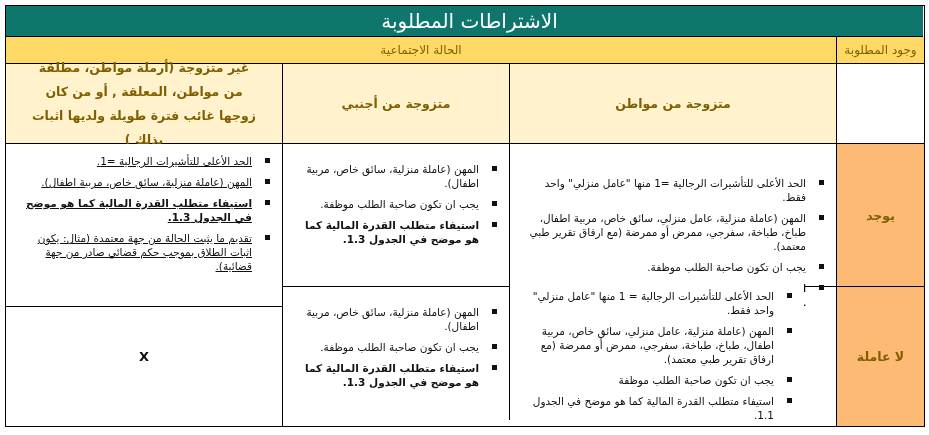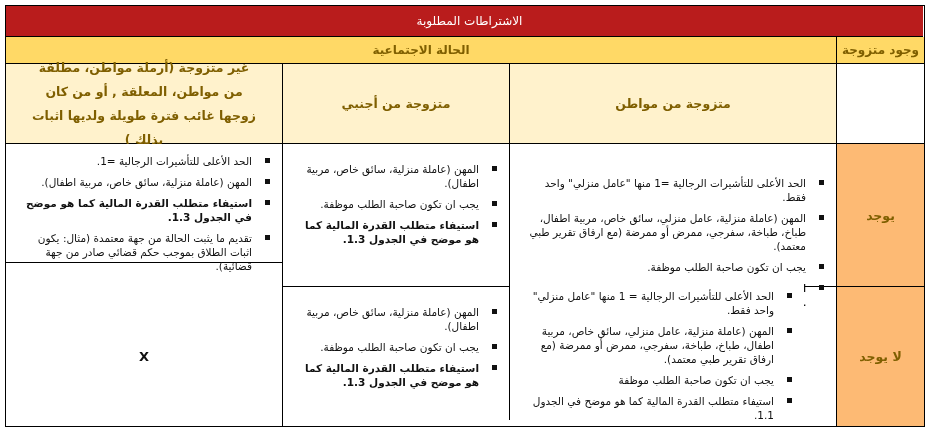--- a/index.html
+++ b/index.html
@@ -1,25 +1,25 @@
 <!DOCTYPE html>
 <html><head>
 <meta charset="utf-8">
 <style>
   html, body { margin:0; padding:0; background:#ffffff; }
   body { width:929px; height:435px; position:relative; overflow:hidden;
          font-family:"DejaVu Sans", sans-serif; }
   .tbl { position:absolute; left:5px; top:5px; width:920px; height:422px;
          border:1.5px solid #000; box-sizing:border-box; }
   .cell { position:absolute; box-sizing:border-box; }
-  .title { left:0; top:0; width:917px; height:31px; background:#b91c1c;
-           color:#ffffff; font-size:12px; display:flex; align-items:center; justify-content:center;
+  .title { left:0; top:0; width:917px; height:31px; background:#0f766e;
+           color:#ffffff; font-size:20px; display:flex; align-items:center; justify-content:center;
            border-bottom:1px solid #000;padding-left:10px; }
   .sub { top:31px; height:27px; background:#ffd966; color:#7f5f00; font-size:12px;
-         display:flex; align-items:center; justify-content:center; border-bottom:1px solid #000;font-weight:bold; }
+         display:flex; align-items:center; justify-content:center; border-bottom:1px solid #000; }
   .colh { top:58px; height:80px; background:#fff2cc; color:#7f5f00; font-size:12.5px; font-weight:bold;
           display:flex; align-items:center; justify-content:center; text-align:center; line-height:24px;
           border-bottom:1.5px solid #000; padding:0 26px; }
   .rowlbl { background:#fdba74; color:#7f5f00; font-size:12.5px; font-weight:bold;
             display:flex; align-items:center; justify-content:center; }
   .body-cell { background:#ffffff; color:#111; font-size:10.5px; line-height:14px;
                padding:10px 8px 6px 8px; }
   .vb { border-left:1.5px solid #000; }
   .hb { border-bottom:1.5px solid #000; }
   ul { list-style:none; margin:0; padding:0; direction:rtl; text-align:right; }
@@ -29,28 +29,28 @@
   .xmark { display:flex; align-items:center; justify-content:center; font-size:13px; font-weight:bold;
            color:#111; height:100%; }
 </style>
 </head>
 <body>
 
 <div class="tbl">
   <div class="cell title" dir="rtl">الاشتراطات المطلوبة</div>
 
   <div class="cell sub" style="left:0;width:830px;" dir="rtl">الحالة الاجتماعية</div>
-  <div class="cell sub vb" style="left:830px;width:88px;" dir="rtl">وجود متزوجة</div>
+  <div class="cell sub vb" style="left:830px;width:88px;" dir="rtl">وجود المطلوبة</div>
 
   <div class="cell colh" style="left:0;width:276px;" dir="rtl">غير متزوجة (أرملة مواطن، مطلقة من مواطن، المعلقة , أو من كان زوجها غائب فترة طويلة ولديها اثبات بذلك )</div>
   <div class="cell colh vb" style="left:276px;width:227px;" dir="rtl">متزوجة من أجنبي</div>
   <div class="cell colh vb" style="left:503px;width:327px;" dir="rtl">متزوجة من مواطن</div>
   <div class="cell vb" style="left:830px;top:58px;width:88px;height:80px;background:#fff;border-bottom:1.5px solid #000;"></div>
 
-  <div class="cell body-cell hb" style="left:0;top:138px;width:276px;height:119px;">
+  <div class="cell body-cell hb" style="left:0;top:138px;width:276px;height:163px;text-decoration:underline;">
     <ul>
       <li><span class="bullet"></span><span>الحد الأعلى للتأشيرات الرجالية =1.</span></li>
       <li><span class="bullet"></span><span>المهن (عاملة منزلية، سائق خاص، مربية اطفال).</span></li>
       <li><span class="bullet"></span><b>استيفاء متطلب القدرة المالية كما هو موضح في الجدول 1.3.</b></li>
       <li><span class="bullet"></span><span>تقديم ما يثبت الحالة من جهة معتمدة (مثال: يكون اثبات الطلاق بموجب حكم قضائي صادر من جهة قضائية).</span></li>
     </ul>
   </div>
   <div class="cell body-cell vb hb" style="left:276px;top:138px;width:227px;height:143px;padding-top:18px;">
     <ul>
       <li><span class="bullet"></span><span>المهن (عاملة منزلية، سائق خاص، مربية اطفال).</span></li>
@@ -79,14 +79,14 @@
     </ul>
   </div>
   <div class="cell body-cell vb" style="left:503px;top:275px;width:295px;height:139px;padding-top:8px;">
     <ul>
       <li><span class="bullet"></span><span>الحد الأعلى للتأشيرات الرجالية = 1 منها "عامل منزلي" واحد فقط.</span></li>
       <li><span class="bullet"></span><span>المهن (عاملة منزلية، عامل منزلي، سائق خاص، مربية اطفال، طباخ، طباخة، سفرجي، ممرض أو ممرضة (مع ارفاق تقرير طبي معتمد).</span></li>
       <li><span class="bullet"></span><span>يجب ان تكون صاحبة الطلب موظفة</span></li>
       <li><span class="bullet"></span><span>استيفاء متطلب القدرة المالية كما هو موضح في الجدول 1.1.</span></li>
     </ul>
   </div>
-  <div class="cell rowlbl vb" style="left:830px;top:281px;width:88px;height:139px;" dir="rtl">لا يوجد</div>
+  <div class="cell rowlbl vb" style="left:830px;top:281px;width:88px;height:139px;" dir="rtl">لا عاملة</div>
 </div>
 
 </body></html>

